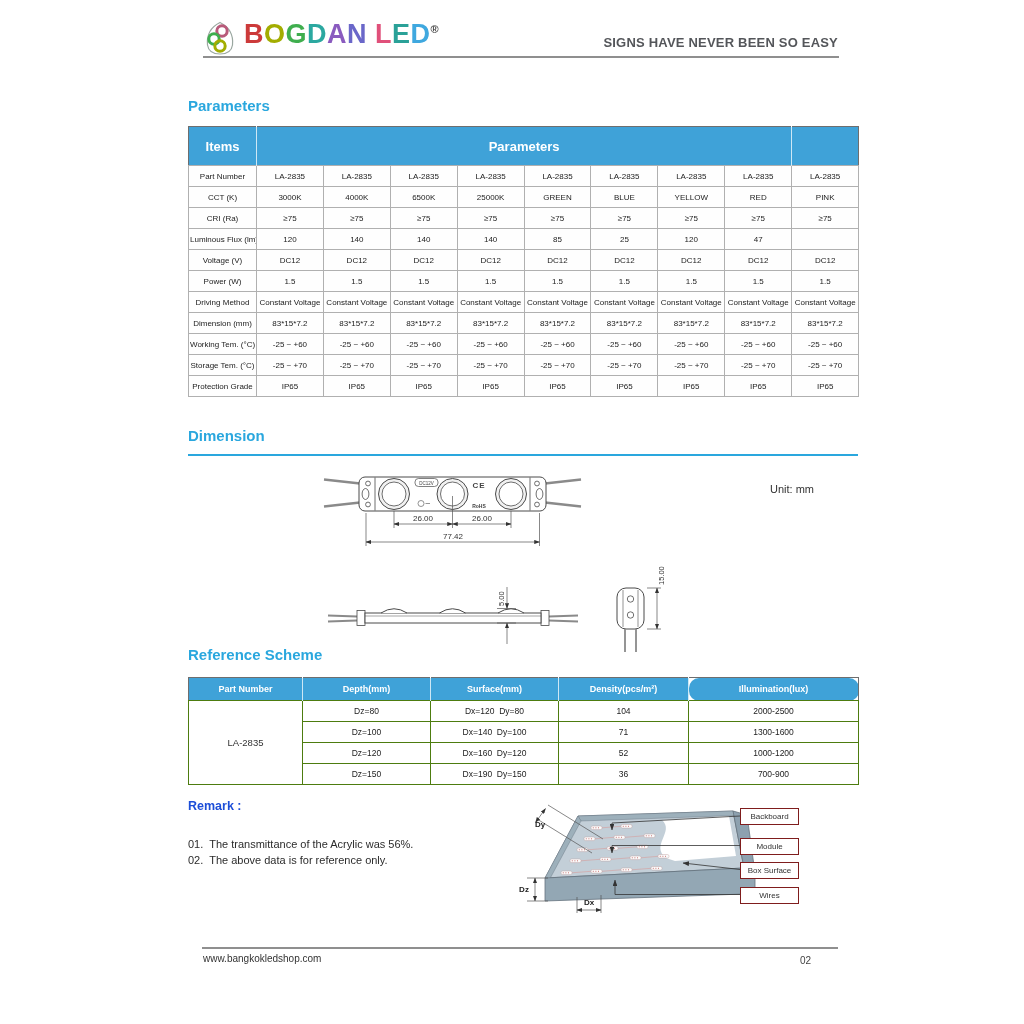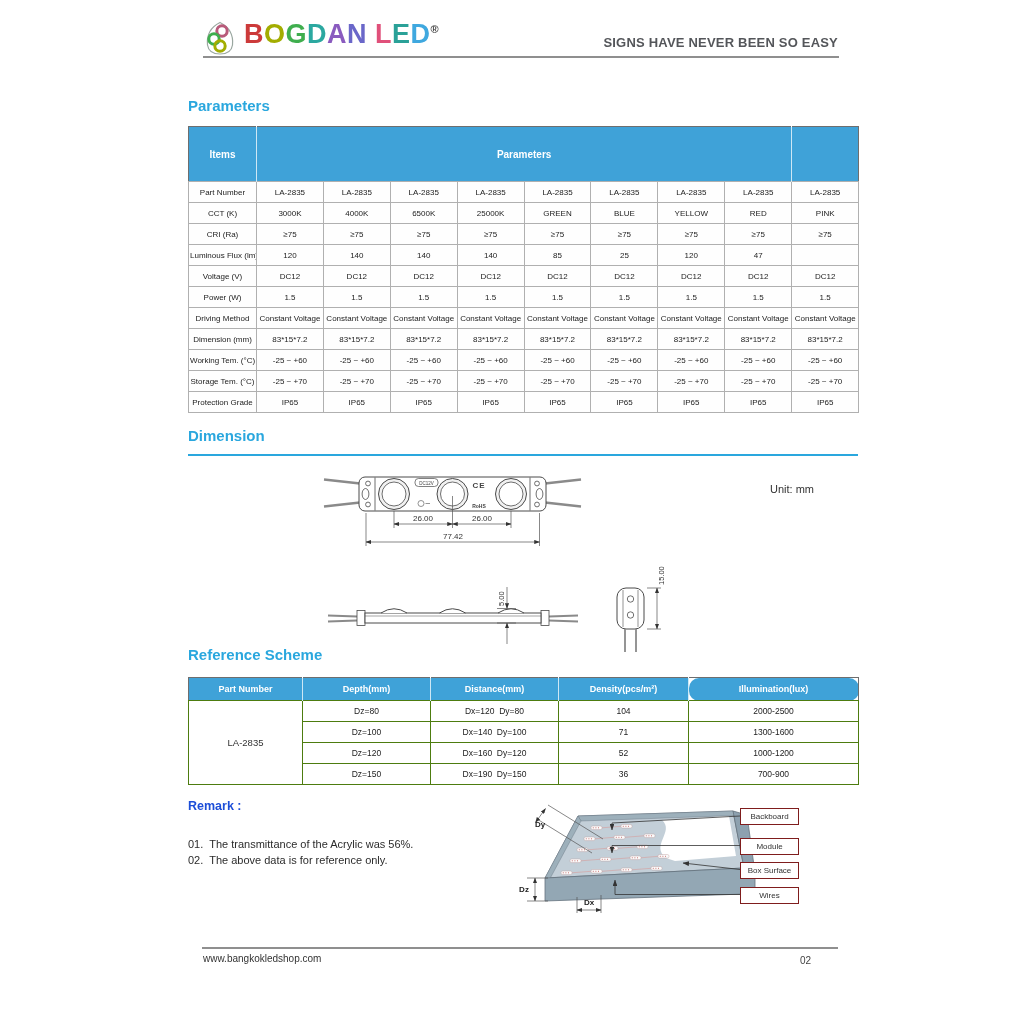--- a/index.html
+++ b/index.html
@@ -17,22 +17,22 @@
 
   
   .sec-h{position:absolute;margin:0;font-size:15px;font-weight:700;color:#2aa7de;}
 
   .blue-rule{position:absolute;left:188px;top:454px;width:670px;height:2px;background:#2aa7de;}
   .unit{position:absolute;left:770px;top:483px;font-size:11px;color:#333;}
 
   
   table{border-collapse:collapse;table-layout:fixed;background:#fff;}
   .ptable{border:1px solid #6e6e6e;width:670px;}
-  .ptable th{background:#3fa2d8;color:#fff;font-size:10px;font-weight:700;height:22px;
-             border-right:1px solid rgba(255,255,255,.75);padding:16px;}
+  .ptable th{background:#3fa2d8;color:#fff;font-size:13px;font-weight:700;height:22px;
+             border-right:1px solid rgba(255,255,255,.75);padding:8px;}
   .ptable th:last-child{border-right:none;}
   .ptable td{border:1px solid #b0b0b0;height:20px;font-size:8px;color:#222;text-align:center;
              white-space:nowrap;overflow:hidden;padding:0 1px;background:#fefefe;}
 
   
   .rtable{border:1px solid #6e6e6e;width:670px;}
   .rtable th{background:#3fa2d8;color:#fff;font-size:9px;font-weight:700;height:22px;
              border-right:1px solid rgba(255,255,255,.75);padding:0;}
   .rtable th:last-child{border-right:none;border-radius:10px;}
   .rtable td{border:1px solid #4d7c0f;height:20px;font-size:8.5px;color:#222;text-align:center;
@@ -336,21 +336,21 @@
       <col style="width:114px">
         <col style="width:128px">
         <col style="width:128px">
       <col style="width:130px">
         <col style="width:170px">
     </colgroup>
     <thead>
       <tr>
         <th>Part Number</th>
         <th>Depth(mm)</th>
-        <th>Distance(mm)</th>
+        <th>Surface(mm)</th>
         <th>Density(pcs/m²)</th>
         <th>Illumination(lux)</th>
       </tr>
     </thead>
     <tbody>
         <tr>
           <td rowspan="4" class="pn">LA-2835</td>
           <td>Dz=80</td>
           <td>Dx=120&nbsp; Dy=80</td>
           <td>104</td>

